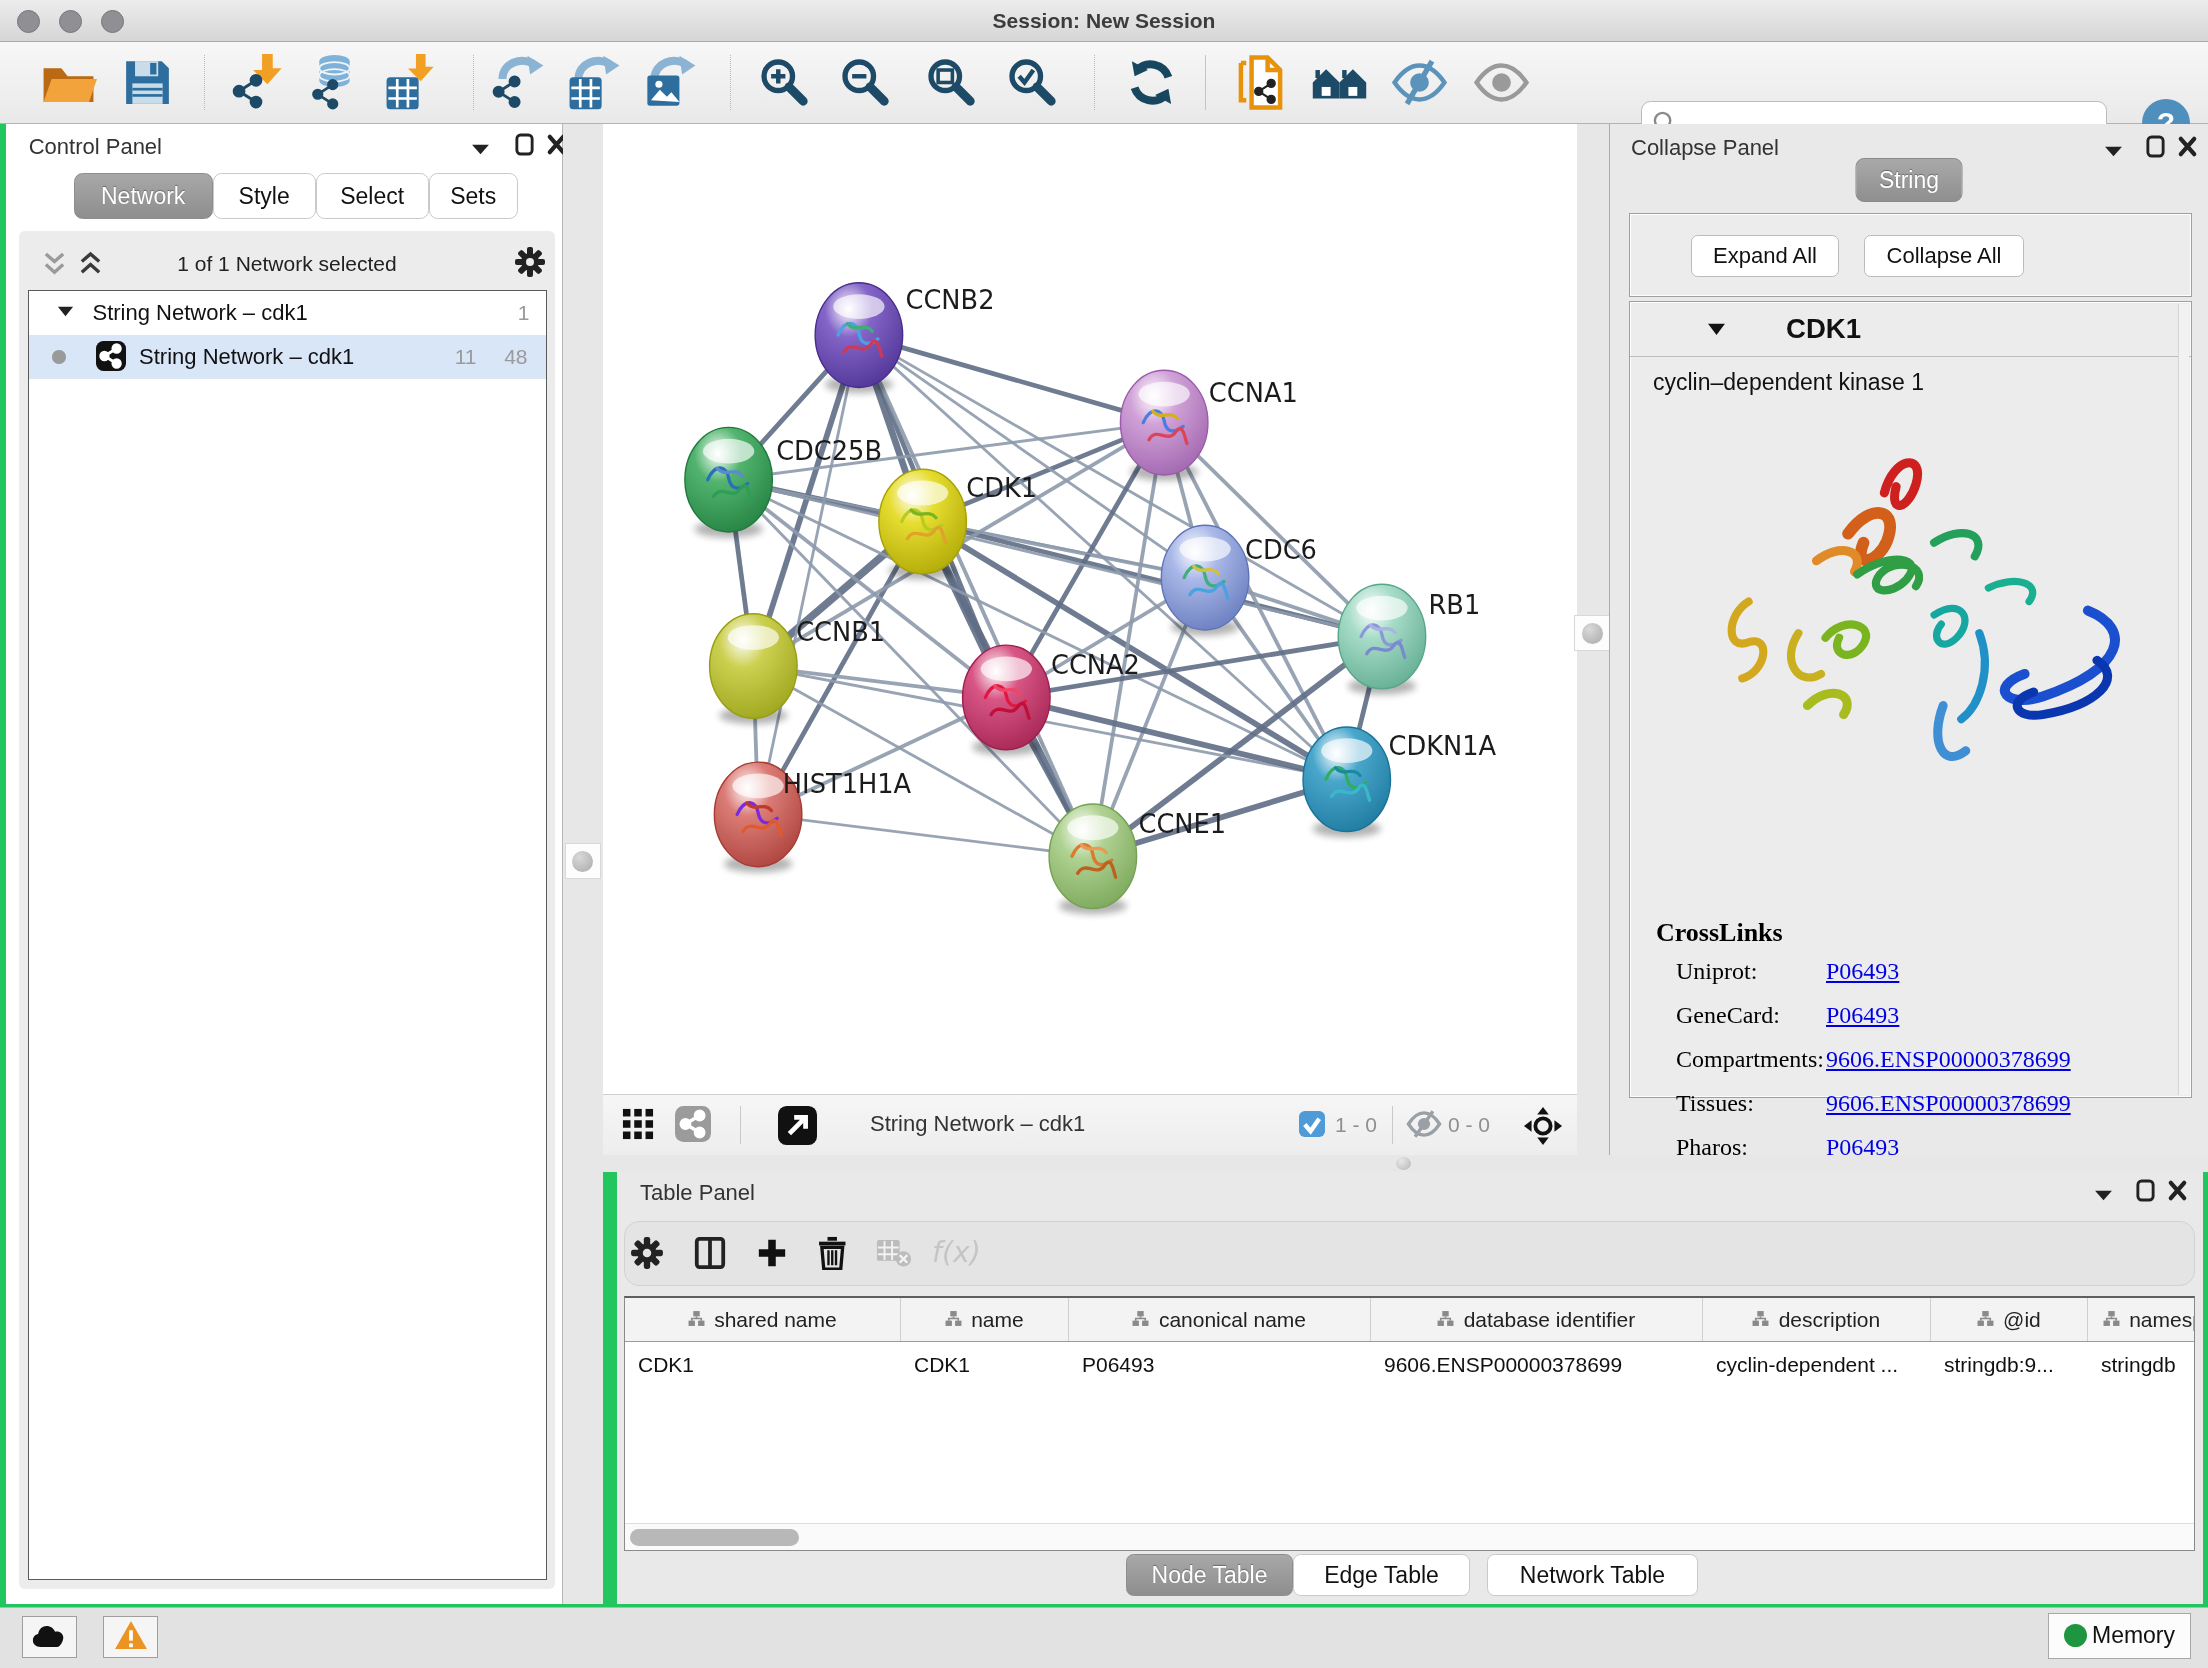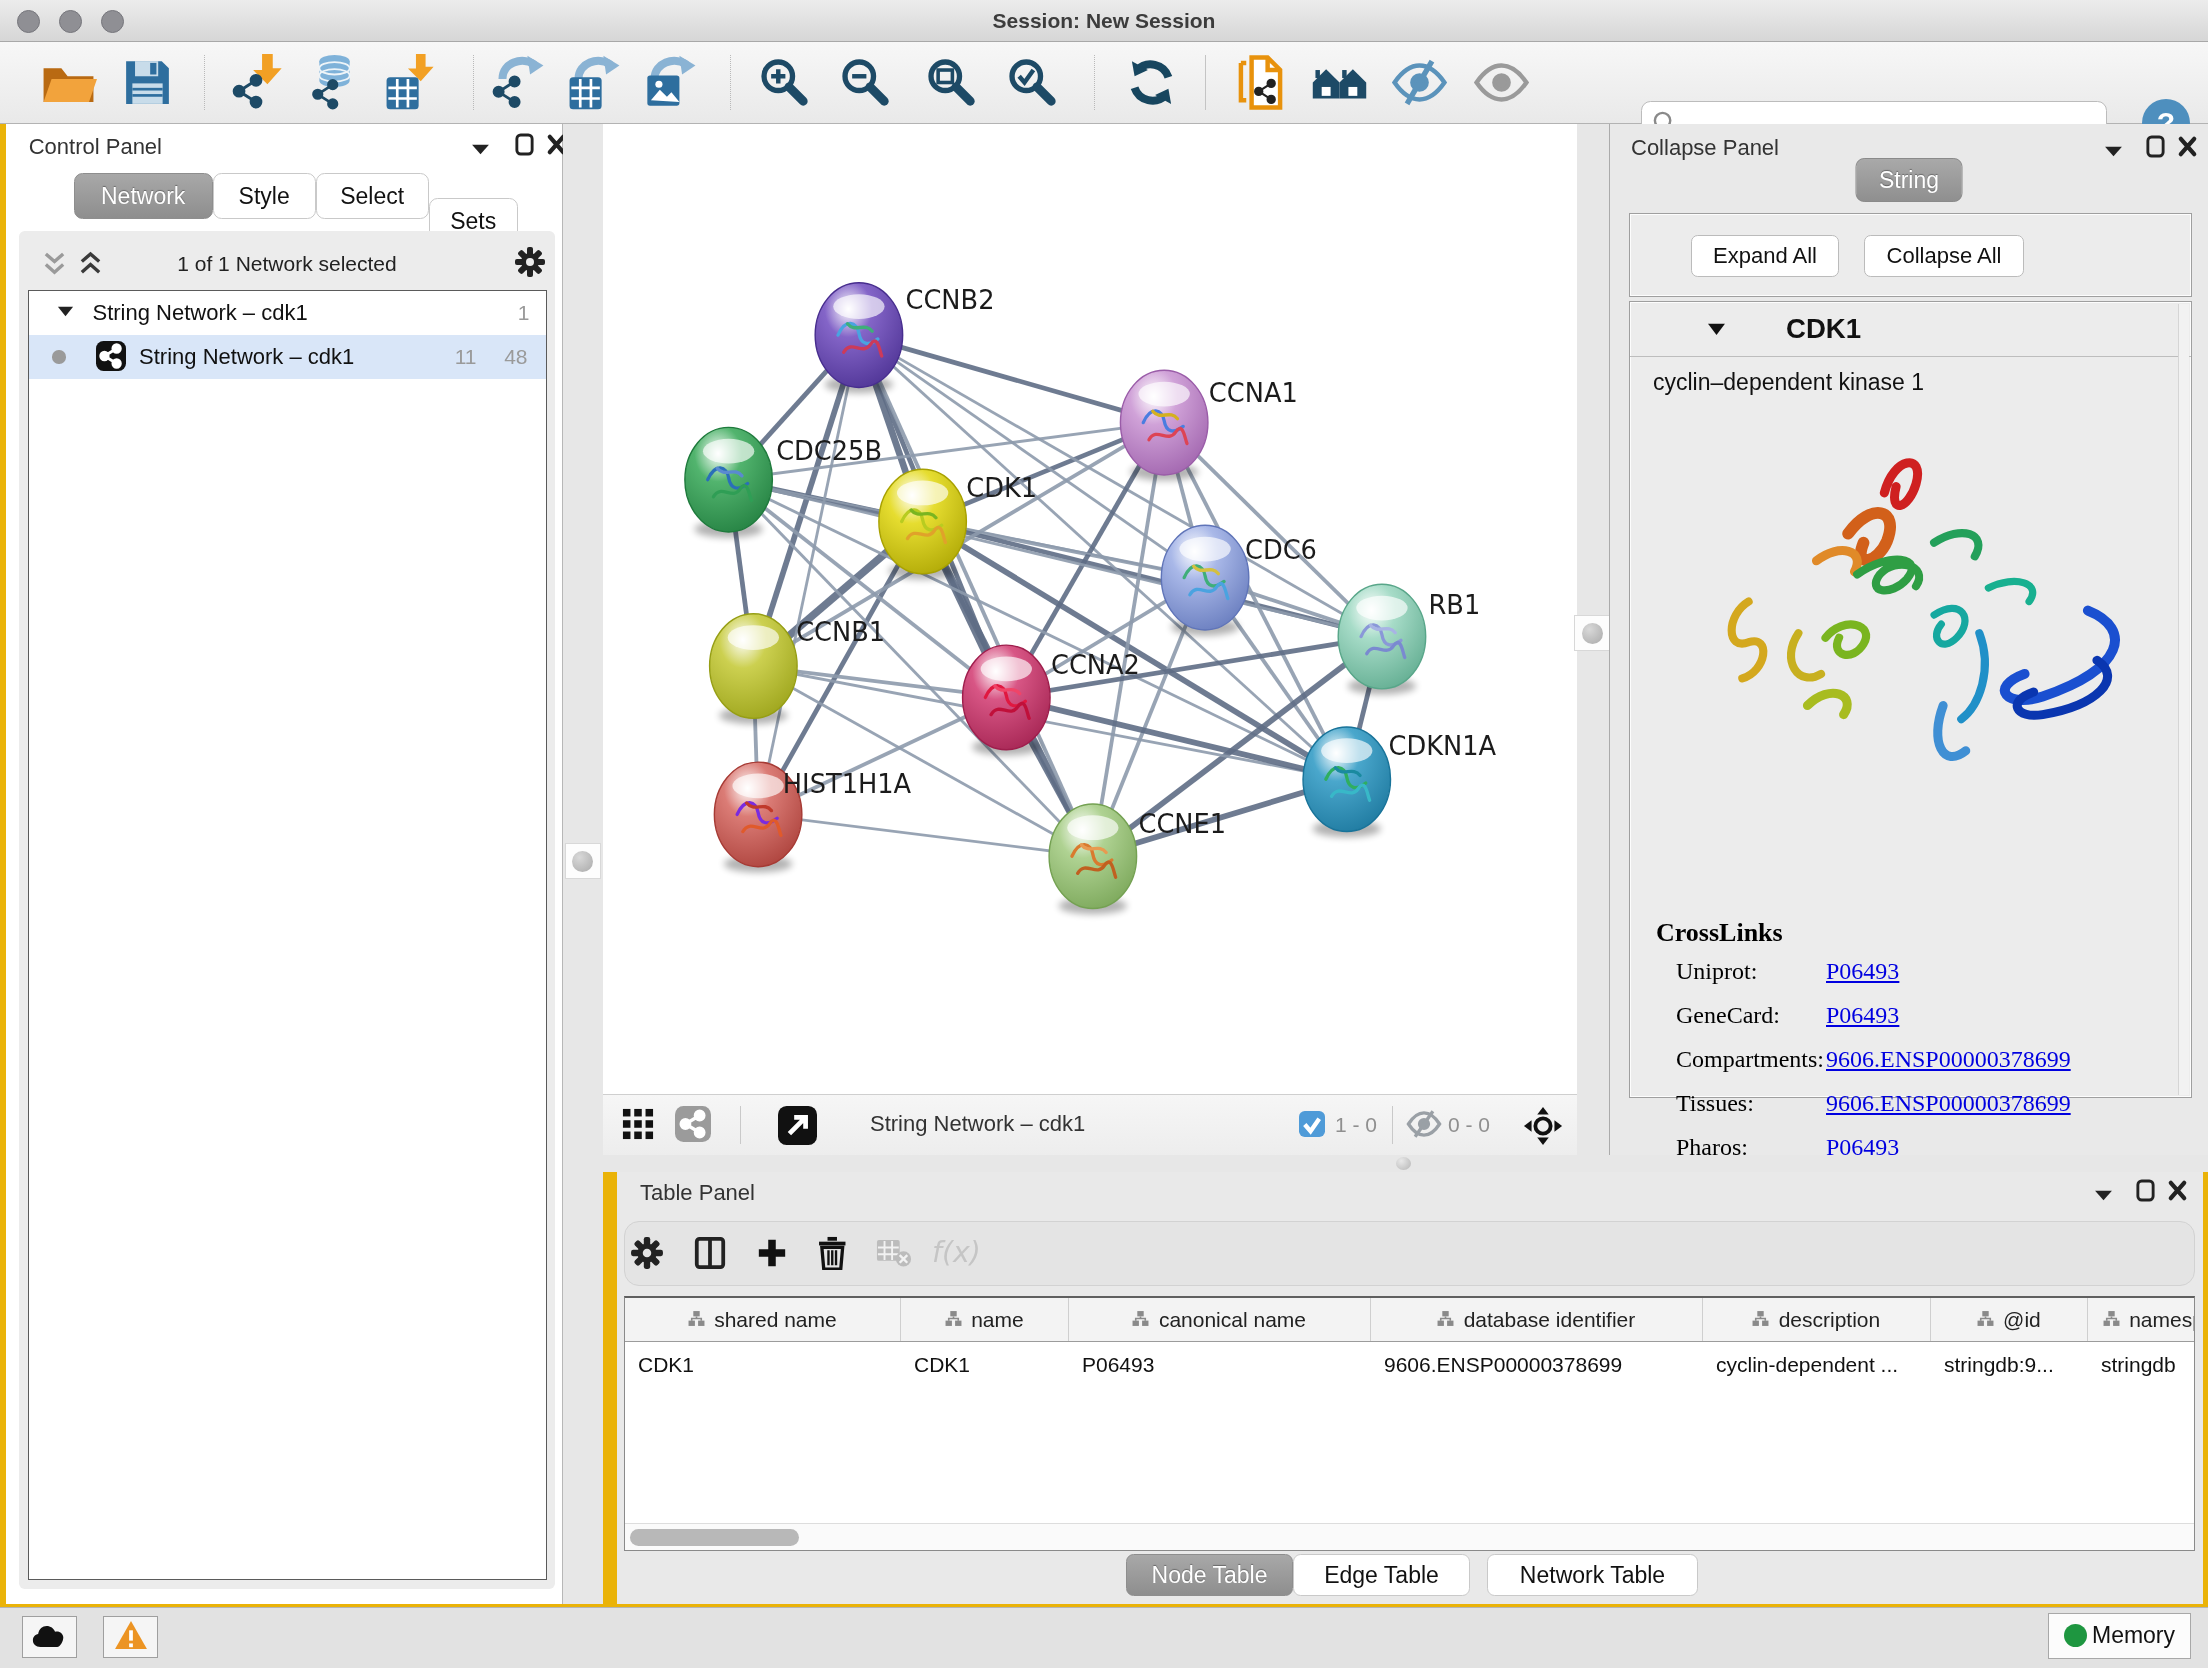--- a/index.html
+++ b/index.html
@@ -1,18 +1,18 @@
 <!DOCTYPE html>
 <html style="font-size:15px"><head>
 <meta charset="utf-8">
 <style>
   * { margin:0; padding:0; box-sizing:border-box; }
   html,body { width:2208px; height:1668px; overflow:hidden;
     font-family:"Liberation Sans", sans-serif; background:#e9e9e9; }
-  .window { position:relative; width:2208px; height:1636px; background:#eab308; }
+  .window { position:relative; width:2208px; height:1636px; background:#22c55e; }
 
   
   .titlebar { position:absolute; left:0; top:0; width:2208px; height:42px;
     background:linear-gradient(#ececec,#d6d6d6); border-bottom:1px solid #a8a8a8; }
   .tlight { position:absolute; top:9.5px; width:23px; height:23px; border-radius:50%;
     background:#8f8f94; border:1px solid #76767c; }
   .wtitle { position:absolute; left:0; right:0; top:8.6px; text-align:center;
     font-size:21px; font-weight:600; color:#3c3c3c; }
 
   
@@ -351,21 +351,21 @@
           </svg></button>
       <button class="phead-ic" style="left:540px;top:7.6px">
         <svg width="21" height="23" viewBox="0 0 22 24">
             <path d="M4 4l14 16M18 4L4 20" stroke="#222" stroke-width="4.5" stroke-linecap="round"></path>
           </svg></button>
     </div>
     <div id="cp-tabs">
         <button class="tabbtn active" style="position: absolute; left: 68px; top: 49px; width: 139px;">Network</button>
         <button class="tabbtn" style="position: absolute; left: 207px; top: 49px; width: 103px;">Style</button>
         <button class="tabbtn" style="position: absolute; left: 310px; top: 49px; width: 113px;">Select</button>
-        <button class="tabbtn" style="position: absolute; left: 423px; top: 49px; width: 89px; margin-top: 25px;">Sets</button>
+        <button class="tabbtn" style="position: absolute; left: 423px; top: 49px; width: 89px;">Sets</button>
       </div>
 
     <div class="cp-inner">
       <div class="cp-listhead">
         <button class="phead-ic" style="left:23px;top:7.6px">
           <svg width="25" height="27" viewBox="0 0 26 28">
               <path d="M4 4l9 8 9-8M4 15l9 8 9-8" stroke="#9a9a9a" stroke-width="3.5" fill="none"></path>
             </svg></button>
         <button class="phead-ic" style="left:59px;top:7.6px">
           <svg width="25" height="27" viewBox="0 0 26 28">

